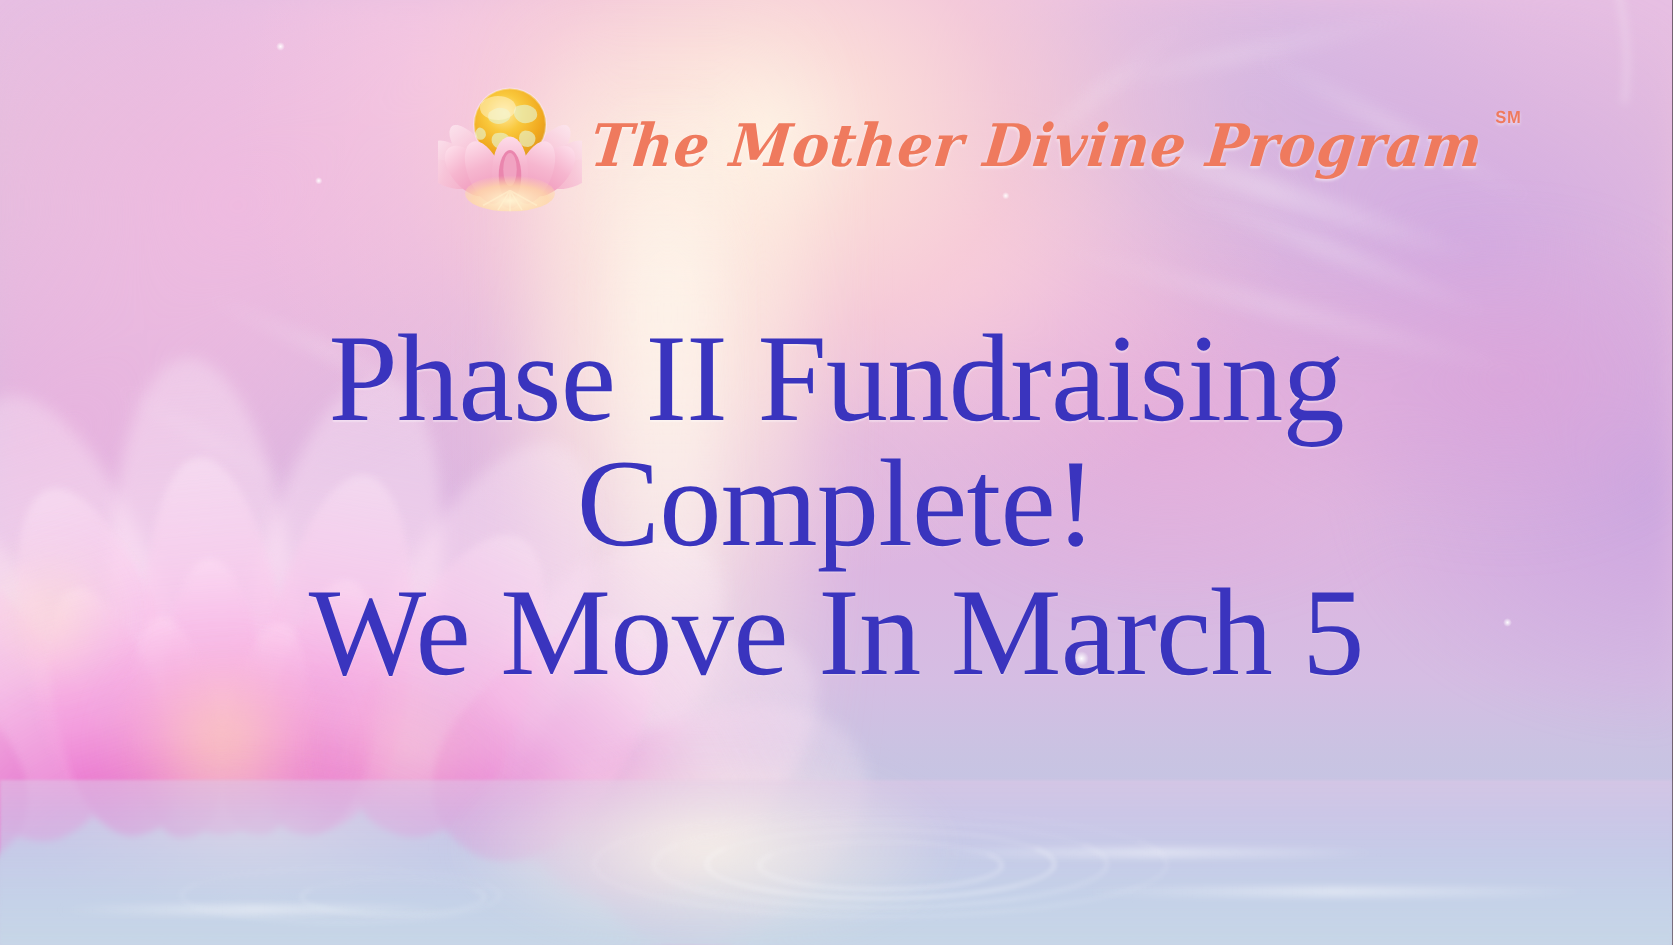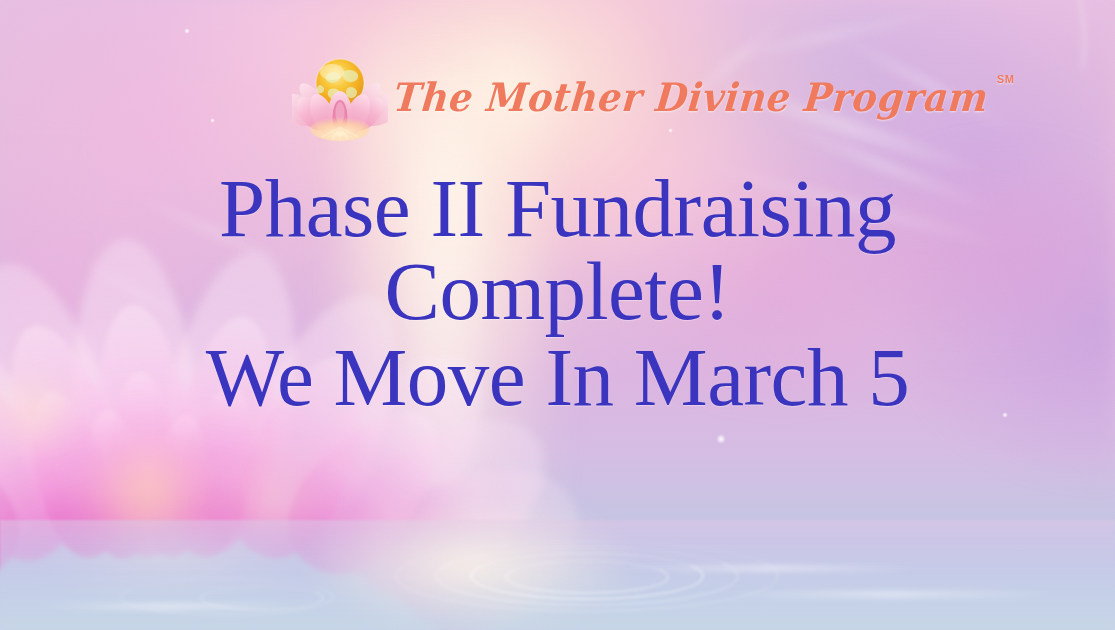--- a/index.html
+++ b/index.html
@@ -257,21 +257,21 @@
     text-align: center;
     color: #3a34be;
     font-family: "Liberation Serif", "DejaVu Serif", serif;
     line-height: 0.98;
     text-shadow: 0 1px 1px rgba(255,255,255,0.35);
   }
   .hl-line {
     display: block;
     white-space: nowrap;
   }
-  #hl-1 { font-size: 83px; letter-spacing: -0.5px; }
+  #hl-1 { font-size: 83px; letter-spacing: -0.5px; margin-top: 44px; }
   #hl-2 { font-size: 83px; letter-spacing: -0.5px; margin-top: 2px; }
   #hl-3 { font-size: 83px; letter-spacing: -0.5px; margin-top: 4px; }
 </style>
 </head>
 <body>
 
 <div id="stage">
 
   <div class="bg-layer bg-base"></div>
   <div class="bg-layer bg-cloud-a"></div>

